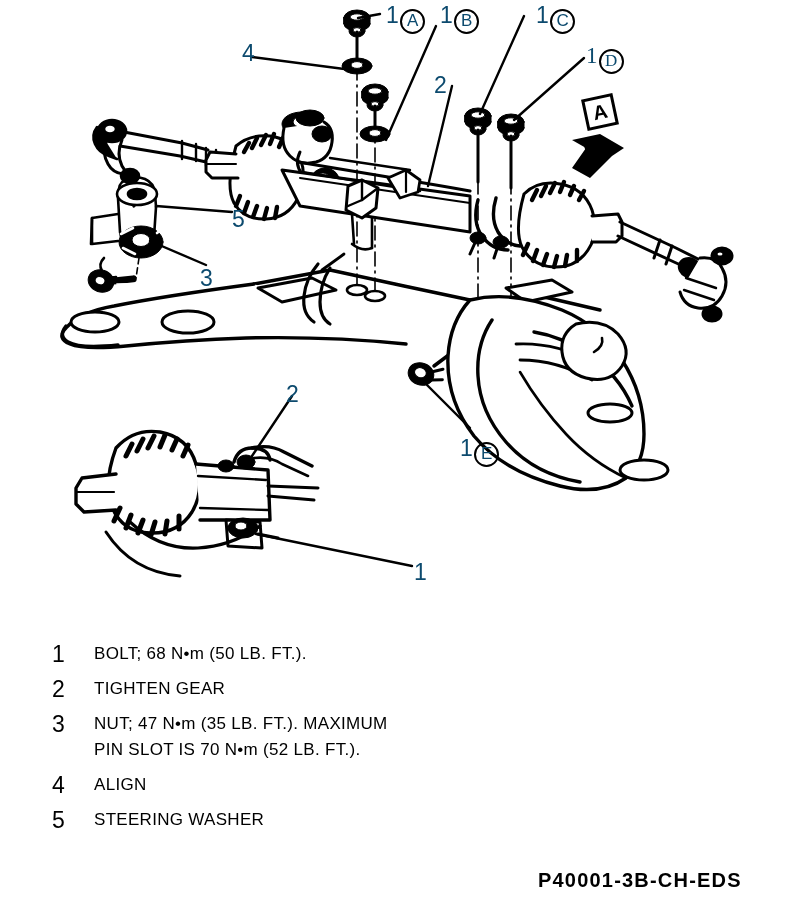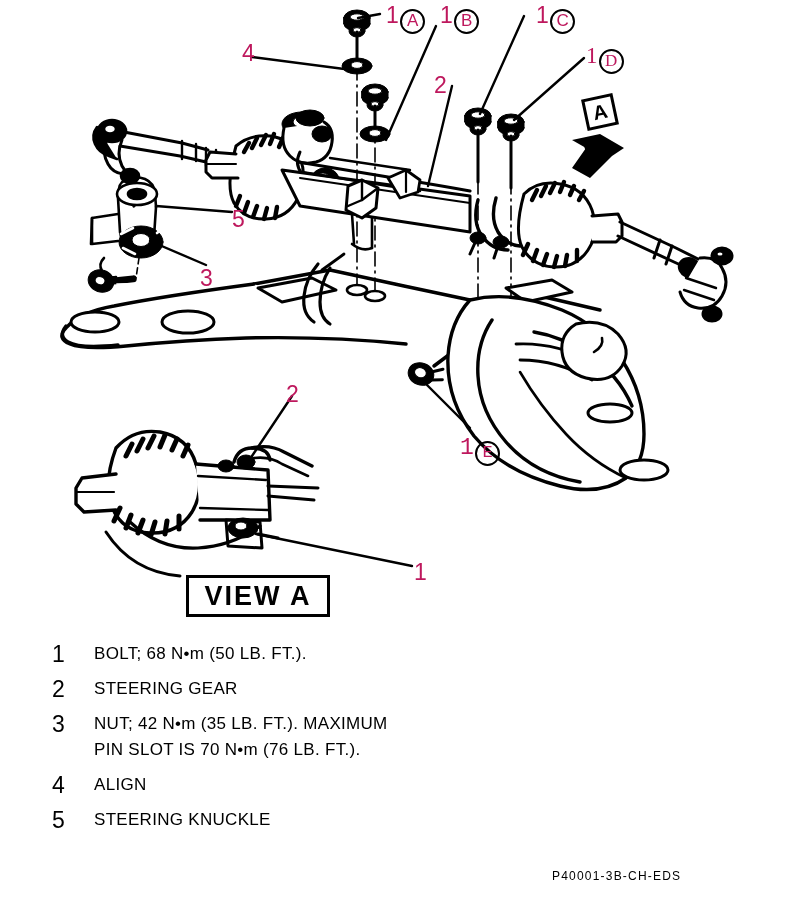--- a/index.html
+++ b/index.html
@@ -25,21 +25,21 @@
     width: 797px;
     height: 911px;
     display: block;
   }
   
   .callout {
     position: absolute;
     font-family: "Liberation Sans", sans-serif;
     font-size: 23px;
     line-height: 1;
-    color: #be185d;
+    color: #0c4a6e;
     white-space: nowrap;
     letter-spacing: 0.5px;
   }
   .callout .circ {
     display: inline-block;
     border: 2.2px solid #000;
     border-radius: 50%;
     width: 21px;
     height: 21px;
     line-height: 19px;
@@ -114,25 +114,25 @@
     line-height: 26px;
   }
   .legend-text {
     font-size: 17px;
     line-height: 26px;
     letter-spacing: 0.3px;
   }
   .legend-text .l2 { display: block; }
   #part-code {
     position: absolute;
-    left: 552px;
+    left: 538px;
     top: 869px;
     font-family: "Liberation Sans", sans-serif;
-    font-weight: normal;
-    font-size: 12px;
+    font-weight: bold;
+    font-size: 20px;
     letter-spacing: 1.2px;
   }
 </style>
 </head>
 <body>
 
 <div id="page">
 
   <svg id="figure-svg" viewBox="0 0 797 911" xmlns="http://www.w3.org/2000/svg">
     <defs>
@@ -435,51 +435,48 @@
     <div class="abox">
       <span>A</span>
     </div>
   </div>
 
   <div id="callout-layer">
       <div class="callout" style="left: 386px; top: 4px;"><span>1</span><span class="circ">A</span></div>
       <div class="callout" style="left: 440px; top: 4px;"><span>1</span><span class="circ">B</span></div>
       <div class="callout" style="left: 536px; top: 4px;"><span>1</span><span class="circ">C</span></div>
       <div class="callout" style="left: 586px; top: 44px; font-family: Liberation Serif, serif;"><span>1</span><span class="circ">D</span></div>
-      <div class="callout" style="left: 460px; top: 437px; font-family: Liberation Mono, monospace;"><span>1</span><span class="circ">E</span></div>
+      <div class="callout" style="left: 460px; top: 437px;"><span>1</span><span class="circ">E</span></div>
       <div class="callout" style="left: 242px; top: 42px;"><span>4</span></div>
       <div class="callout" style="left: 434px; top: 74px;"><span>2</span></div>
       <div class="callout" style="left: 232px; top: 208px;"><span>5</span></div>
       <div class="callout" style="left: 200px; top: 267px;"><span>3</span></div>
       <div class="callout" style="left: 286px; top: 383px;"><span>2</span></div>
       <div class="callout" style="left: 414px; top: 561px;"><span>1</span></div>
     </div>
 
-  <div id="view-a-box">
-    <span class="vtext">VIEW A</span>
-  </div>
 
   <div id="legend">
       <div class="legend-row">
         <div class="legend-num">1</div>
         <div class="legend-text"><span>BOLT; 68 N•m (50 LB. FT.).</span></div>
       </div>
       <div class="legend-row">
         <div class="legend-num">2</div>
-        <div class="legend-text"><span>STEERING GEAR</span></div>
+        <div class="legend-text"><span>TIGHTEN GEAR</span></div>
       </div>
       <div class="legend-row">
         <div class="legend-num">3</div>
-        <div class="legend-text"><span>NUT; 42 N•m (35 LB. FT.). MAXIMUM</span><span class="l2">PIN SLOT IS 70 N•m (76 LB. FT.).</span></div>
+        <div class="legend-text"><span>NUT; 47 N•m (35 LB. FT.). MAXIMUM</span><span class="l2">PIN SLOT IS 70 N•m (52 LB. FT.).</span></div>
       </div>
       <div class="legend-row">
         <div class="legend-num">4</div>
         <div class="legend-text"><span>ALIGN</span></div>
       </div>
       <div class="legend-row">
         <div class="legend-num">5</div>
-        <div class="legend-text"><span>STEERING KNUCKLE</span></div>
+        <div class="legend-text"><span>STEERING WASHER</span></div>
       </div>
     </div>
 
   <div id="part-code">P40001-3B-CH-EDS</div>
 
 </div>
 
 </body></html>

